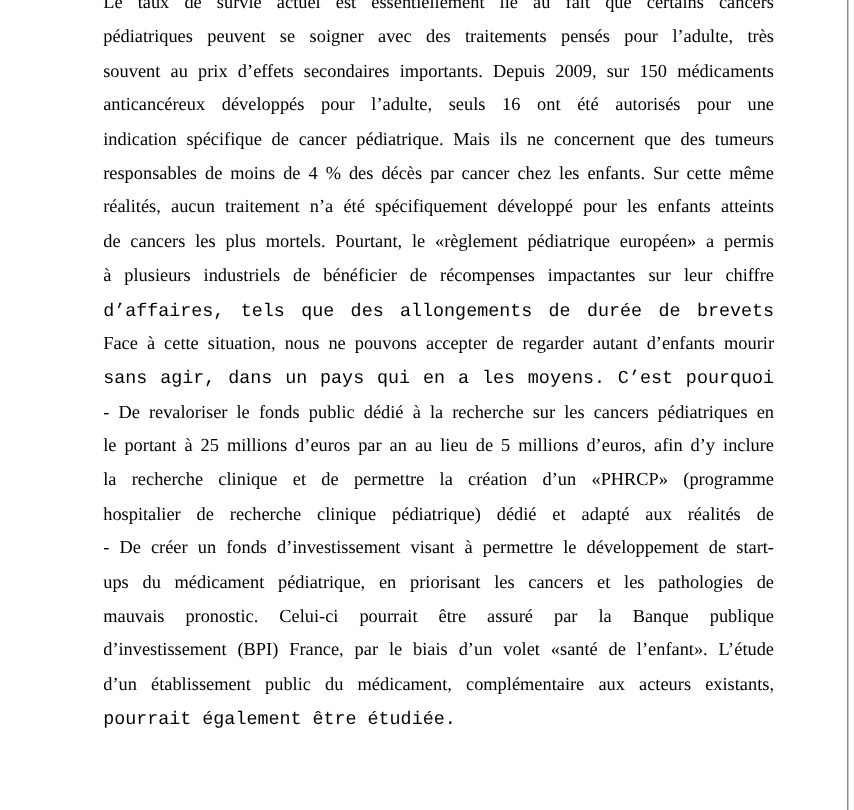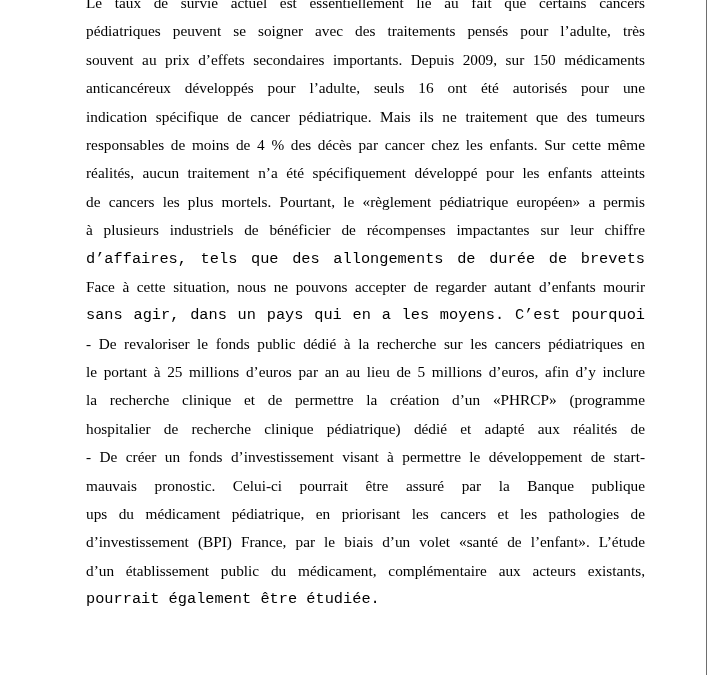--- a/index.html
+++ b/index.html
@@ -52,33 +52,33 @@
 </style>
 </head>
 <body style="background: rgb(255, 255, 255);">
 
 <div class="page">
   <div class="text-block" id="text-block" style="color: rgb(0, 0, 0);">
       <div class="line">Le taux de survie actuel est essentiellement lié au fait que certains cancers</div>
       <div class="line">pédiatriques peuvent se soigner avec des traitements pensés pour l’adulte, très</div>
       <div class="line">souvent au prix d’effets secondaires importants. Depuis 2009, sur 150 médicaments</div>
       <div class="line">anticancéreux développés pour l’adulte, seuls 16 ont été autorisés pour une</div>
-      <div class="line">indication spécifique de cancer pédiatrique. Mais ils ne traitement que des tumeurs</div>
+      <div class="line">indication spécifique de cancer pédiatrique. Mais ils ne concernent que des tumeurs</div>
       <div class="line">responsables de moins de 4 % des décès par cancer chez les enfants. Sur cette même</div>
       <div class="line">réalités, aucun traitement n’a été spécifiquement développé pour les enfants atteints</div>
       <div class="line">de cancers les plus mortels. Pourtant, le «règlement pédiatrique européen» a permis</div>
       <div class="line">à plusieurs industriels de bénéficier de récompenses impactantes sur leur chiffre</div>
       <div class="line end">d’affaires, tels que des allongements de durée de brevets exclusifs.</div>
       <div class="line">Face à cette situation, nous ne pouvons accepter de regarder autant d’enfants mourir</div>
       <div class="line end">sans agir, dans un pays qui en a les moyens. C’est pourquoi nous proposons :</div>
       <div class="line">- De revaloriser le fonds public dédié à la recherche sur les cancers pédiatriques en</div>
       <div class="line">le portant à 25 millions d’euros par an au lieu de 5 millions d’euros, afin d’y inclure</div>
       <div class="line">la recherche clinique et de permettre la création d’un «PHRCP» (programme</div>
       <div class="line">hospitalier de recherche clinique pédiatrique) dédié et adapté aux réalités de</div>
       <div class="line">- De créer un fonds d’investissement visant à permettre le développement de start-</div>
+      <div class="line">ups du médicament pédiatrique, en priorisant les cancers et les pathologies de</div>
       <div class="line">mauvais pronostic. Celui-ci pourrait être assuré par la Banque publique</div>
-      <div class="line">ups du médicament pédiatrique, en priorisant les cancers et les pathologies de</div>
       <div class="line">d’investissement (BPI) France, par le biais d’un volet «santé de l’enfant». L’étude</div>
       <div class="line">d’un établissement public du médicament, complémentaire aux acteurs existants,</div>
       <div class="line end">pourrait également être étudiée.</div>
     </div>
   <div class="page-edge" id="page-edge" style="left: 706px; background: rgb(110, 110, 110);"></div>
 </div>
 
 </body></html>

